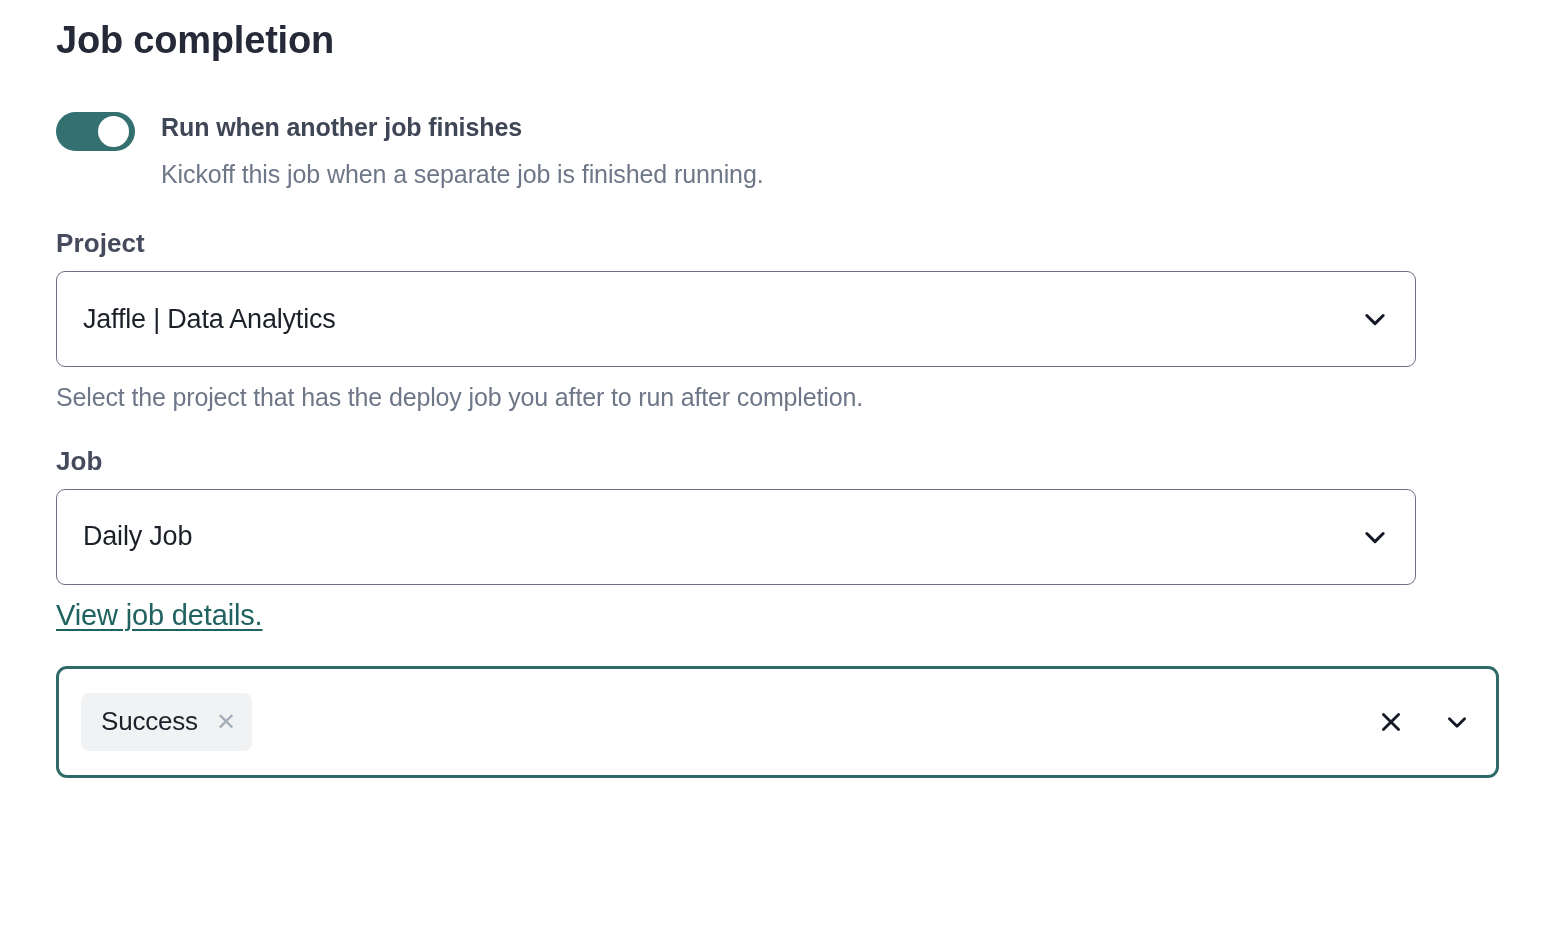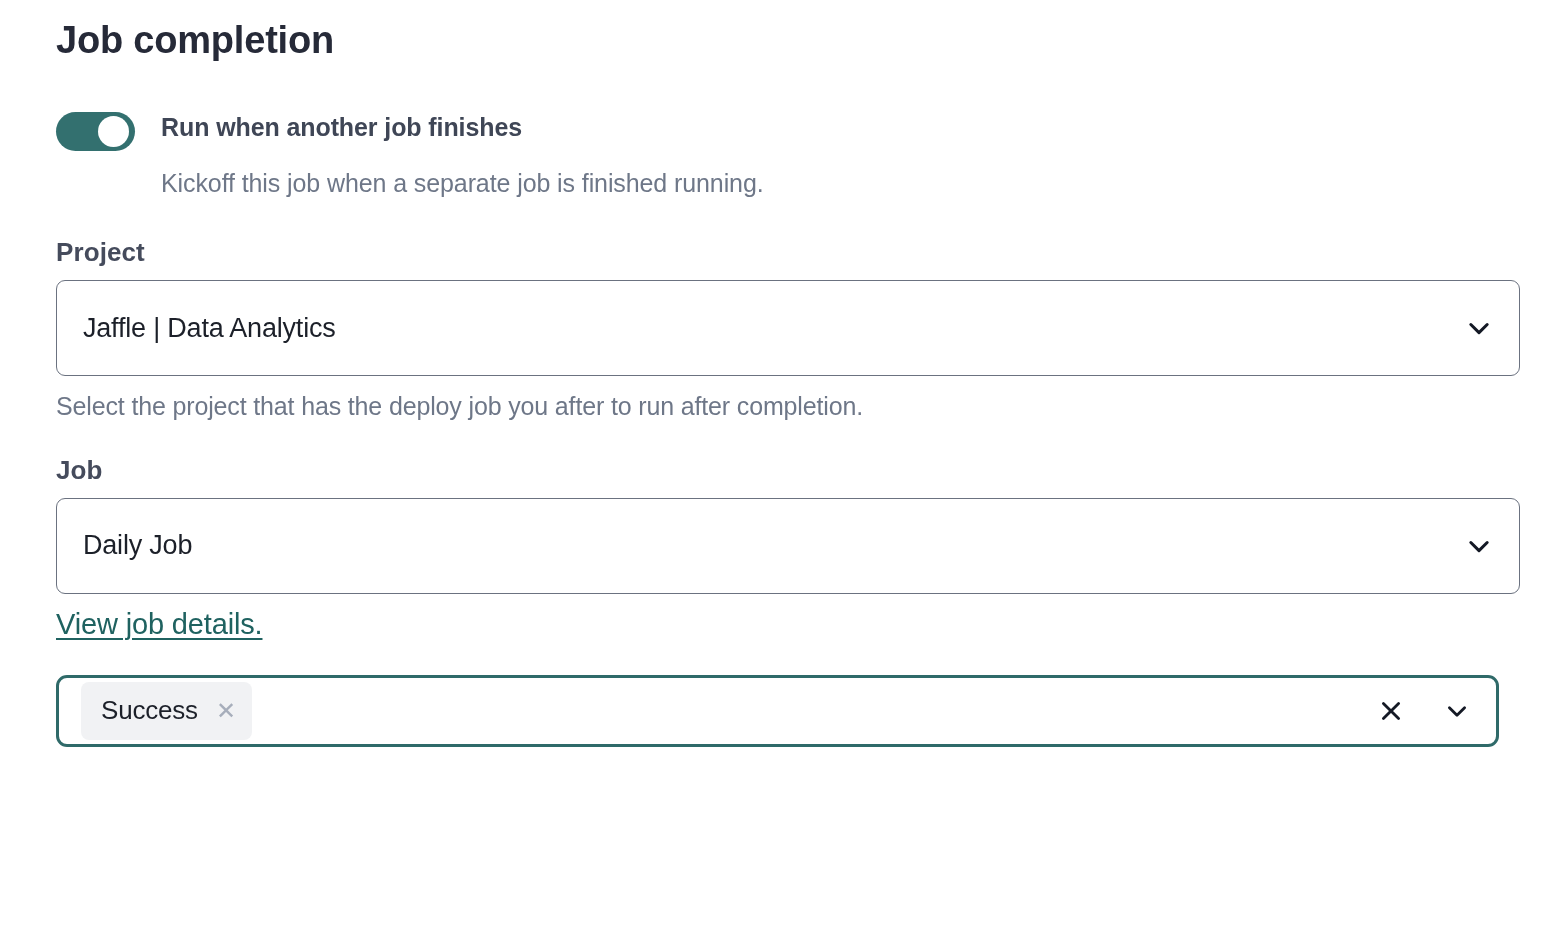--- a/index.html
+++ b/index.html
@@ -66,40 +66,40 @@
     font-weight: 700;
     color: #3f4656;
     line-height: 1.35;
     letter-spacing: -0.1px;
   }
   .toggle-desc {
     font-size: 25px;
     font-weight: 400;
     color: #6e7788;
     line-height: 1.35;
-    margin-top: 23px;
+    margin-top: 14px;
     letter-spacing: -0.1px;
   }
 
   
   .field-group { margin-top: 36px; }
   .field-group.job-group { margin-top: 32px; }
   .field-group.completes-group { margin-top: 34px; }
 
   .field-label {
     font-size: 26px;
     font-weight: 700;
     color: #454b5c;
     letter-spacing: 0.1px;
     margin-bottom: 12px;
   }
 
   .select-box {
     position: relative;
-    width: 1464px;
+    width: 1360px;
     height: 96px;
     border: 1px solid #6b7280;
     border-radius: 9px;
     background: #ffffff;
     display: flex;
     align-items: center;
     padding: 0 26px;
     cursor: pointer;
   }
   .select-value {
@@ -139,21 +139,21 @@
     text-decoration-thickness: 2px;
     margin-top: 14px;
     cursor: pointer;
     letter-spacing: -0.15px;
   }
 
   
   .multiselect {
     position: relative;
     width: 1443px;
-    height: 72px;
+    height: 112px;
     border: 3px solid #2f6a69;
     border-radius: 11px;
     background: #ffffff;
     display: flex;
     align-items: center;
     padding: 0 22px;
     cursor: text;
   }
   .chip {
     display: inline-flex;

